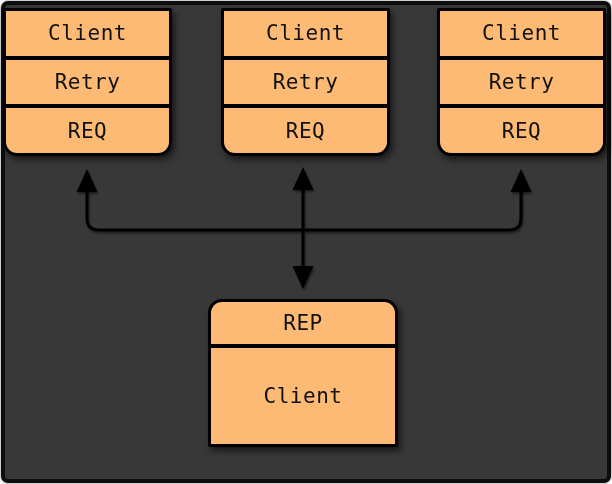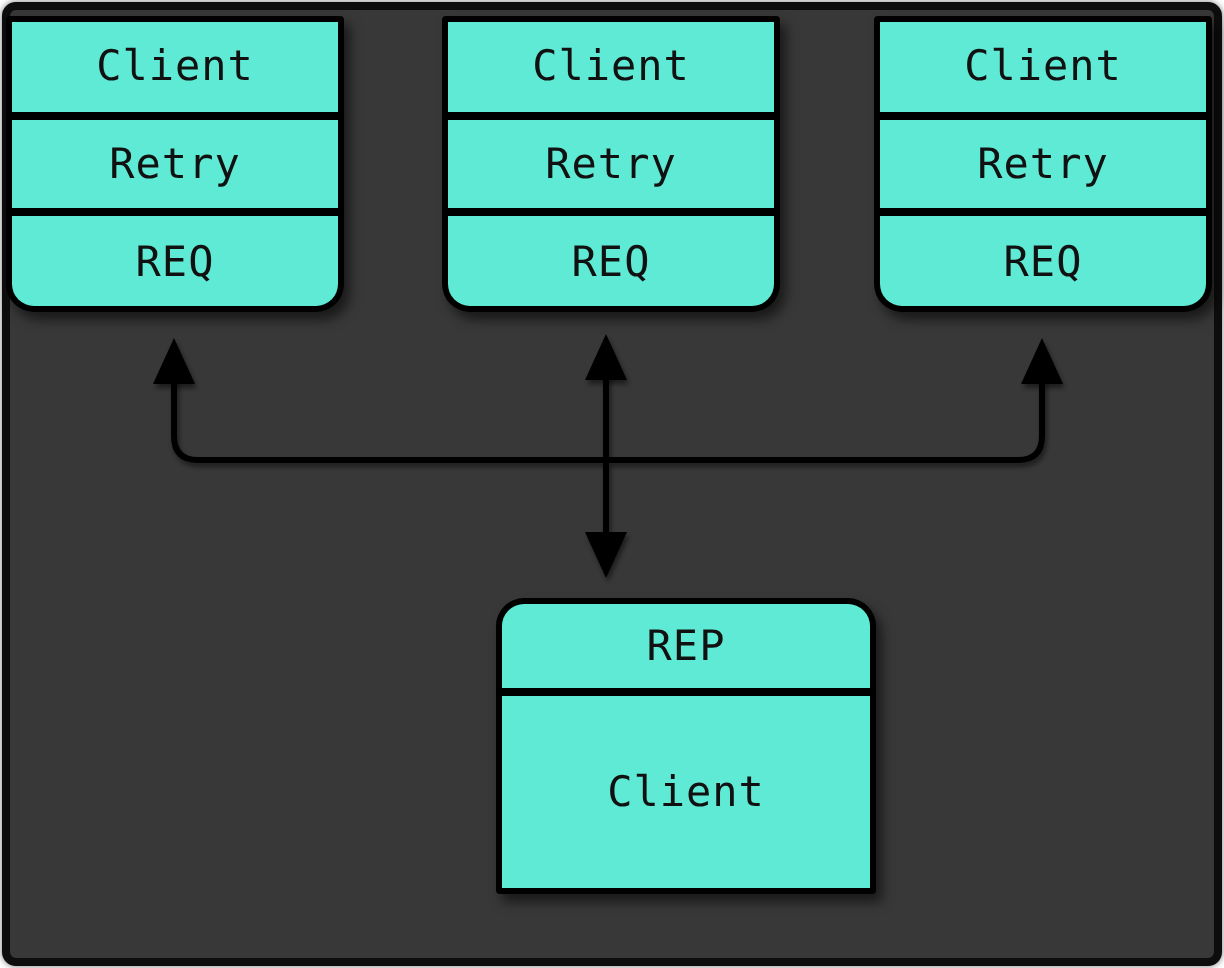--- a/index.html
+++ b/index.html
@@ -42,27 +42,26 @@
     top: 8px;
     border-radius: 2px 2px 14px 14px;
   }
   .client-box .row:last-child { border-radius: 0 0 11px 11px; }
   .server-box {
     left: 208px;
     top: 299px;
     width: 190px;
     height: 148px;
     border-radius: 14px 14px 2px 2px;
-    margin-left: 40px;
   }
   .server-box .row:first-child { border-radius: 11px 11px 0 0; flex: 0 0 42px; }
   .server-box .row:last-child  { flex: 1; }
   .row {
     flex: 1;
-    background: #5eead4;
+    background: #fdba74;
     display: flex;
     align-items: center;
     justify-content: center;
     font-size: 21px;
     letter-spacing: 0.5px;
     color: #111111;
     white-space: pre;
   }
   .arrow-overlay {
     position: absolute;

